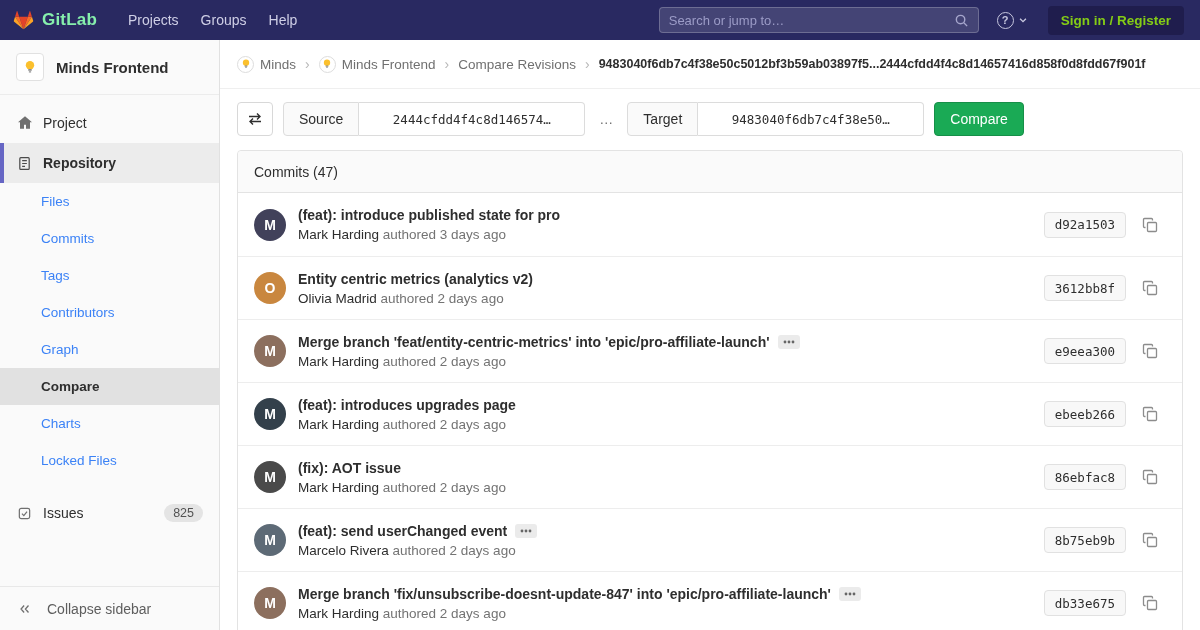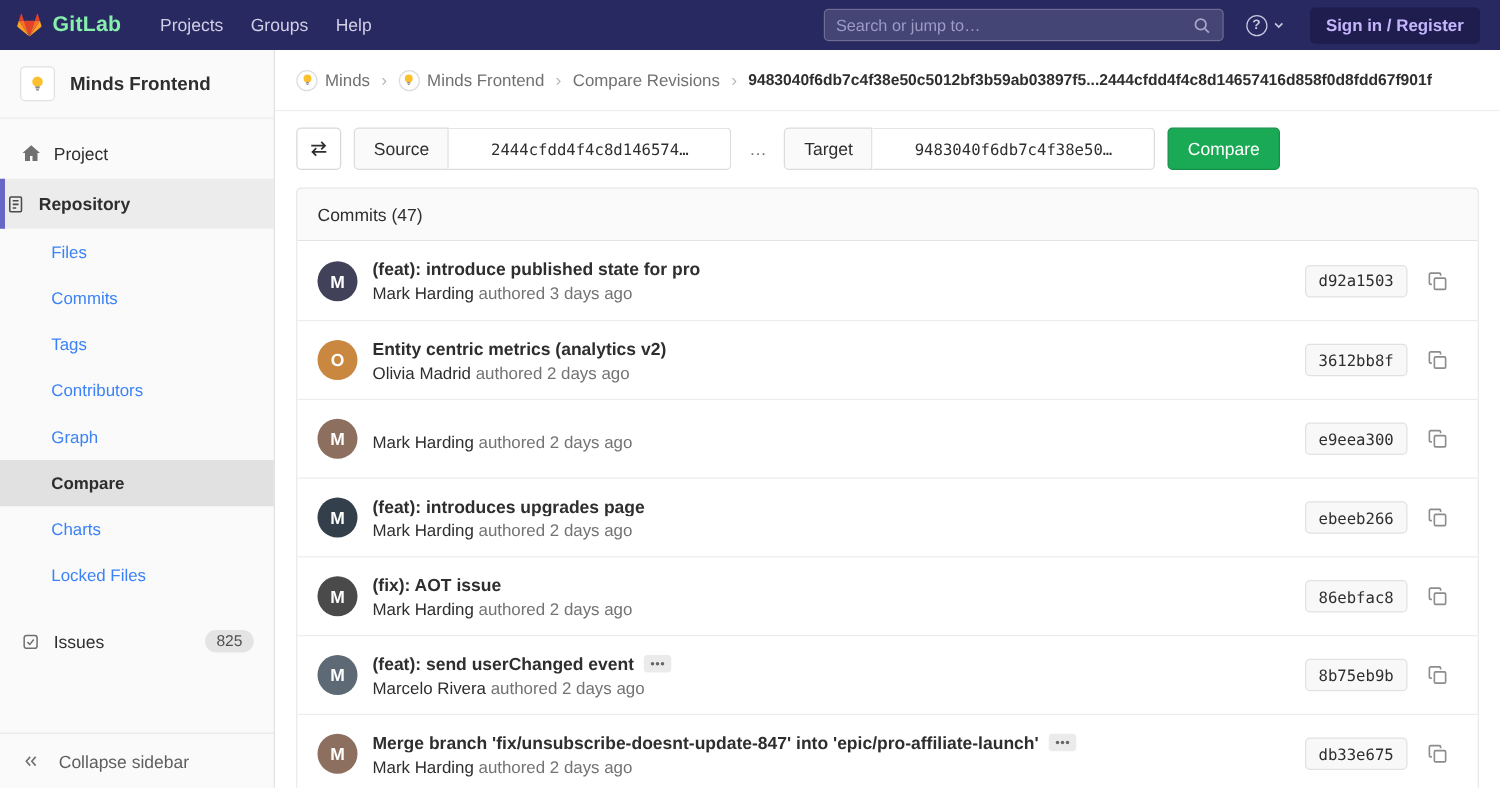--- a/index.html
+++ b/index.html
@@ -13,30 +13,30 @@
   .brand-text { color:#86efac; font-weight:bold; font-size:17px; letter-spacing:.2px; }
   .nav-links { display:flex; align-items:center; height:100%; }
   .nav-link { color:#cfcfe6; padding:0 11px; font-size:14px; line-height:40px; cursor:pointer; }
   .nav-spacer { flex:1; }
   .search-box { width:320px; height:26px; background:rgba(255,255,255,.13); border:1px solid rgba(255,255,255,.22); border-radius:4px; display:flex; align-items:center; padding:0 9px; margin-right:18px; }
   .search-box input { flex:1; background:transparent; border:none; outline:none; color:#e6e6f5; font-size:13px; font-family:inherit; }
   .search-box input::placeholder { color:#9c9cc7; }
   .search-icon { display:flex; }
   .help-wrap { display:flex; align-items:center; gap:4px; margin-right:20px; cursor:pointer; }
   .help-circle { width:17px; height:17px; border-radius:50%; border:1.5px solid #c6c6de; color:#c6c6de; font-size:11px; font-weight:bold; display:flex; align-items:center; justify-content:center; }
-  .signin-btn { background:#1f1d4d; color:#c4b5fd; font-weight:bold; font-size:13.5px; border:none; border-radius:4px; height:29px; padding:0 13px; cursor:pointer; font-family:inherit; }
+  .signin-btn { background:#1f1d4d; color:#84cc16; font-weight:bold; font-size:13.5px; border:none; border-radius:4px; height:29px; padding:0 13px; cursor:pointer; font-family:inherit; }
 
   
   .sidebar { position:fixed; top:40px; left:0; bottom:0; width:220px; background:#fafafa; border-right:1px solid #e1e1e1; display:flex; flex-direction:column; z-index:50; }
   .context-header { display:flex; align-items:center; gap:12px; padding:13px 16px; border-bottom:1px solid #ececec; margin-bottom:8px; cursor:pointer; }
   .project-avatar { width:28px; height:28px; border-radius:4px; border:1px solid #e1e1e1; background:#fff; display:flex; align-items:center; justify-content:center; flex:none; }
   .project-title { font-weight:bold; font-size:15px; color:#2e2e2e; }
   .sb-item { display:flex; align-items:center; gap:10px; height:40px; padding:0 16px; color:#2e2e2e; cursor:pointer; font-size:14px; }
   .sb-icon { width:17px; height:17px; display:flex; align-items:center; justify-content:center; flex:none; }
-  .sb-item.active-parent { background:#ececec; border-left:4px solid #6666c4; padding-left:0; font-weight:bold; }
+  .sb-item.active-parent { background:#ececec; border-left:4px solid #6666c4; padding-left:12px; font-weight:bold; }
   .sb-sub { display:flex; align-items:center; height:37px; padding:0 16px 0 41px; font-size:13.5px; color:#3b82f6; cursor:pointer; }
   .sb-sub.active { background:#e1e1e1; color:#2e2e2e; font-weight:bold; }
   .issues-row { margin-top:14px; }
   .issues-badge { margin-left:auto; background:#e4e4e4; color:#525252; border-radius:10px; padding:2px 9px; font-size:12.5px; }
   .collapse-row { margin-top:auto; display:flex; align-items:center; gap:14px; height:44px; padding:0 16px; border-top:1px solid #e8e8e8; color:#5e5e5e; cursor:pointer; font-size:14px; }
 
   
   .content { margin:40px 0 0 220px; height:590px; display:flex; flex-direction:column; overflow:hidden; }
   .breadcrumb-bar { display:flex; align-items:center; min-height:49px; padding:0 17px; border-bottom:1px solid #efefef; flex:none; }
   .crumb { display:flex; align-items:center; gap:6px; color:#707070; font-size:13.5px; cursor:pointer; }
@@ -251,20 +251,30 @@
           <button class="copy-btn">
             <svg width="16" height="16" viewBox="0 0 16 16">
               <rect x="5.5" y="5.5" width="9" height="9" rx="1" fill="none" stroke="#8c8c8c" stroke-width="1.3"></rect>
               <path d="M3.5 10.5h-1a1 1 0 0 1-1-1v-7a1 1 0 0 1 1-1h7a1 1 0 0 1 1 1v1" fill="none" stroke="#8c8c8c" stroke-width="1.3"></path>
             </svg>
           </button>
         </div>
         <div class="commit-row">
           <a class="commit-avatar" style="background: rgb(140, 111, 94);">M</a>
           <div class="commit-main">
+            <div class="title-line">
+              <a class="commit-title">Merge branch 'feat/entity-centric-metrics' into 'epic/pro-affiliate-launch'</a>
+              <button class="expander-btn">
+                <svg width="12" height="4" viewBox="0 0 12 4">
+                  <circle cx="2" cy="2" r="1.4" fill="#666"></circle>
+                  <circle cx="6" cy="2" r="1.4" fill="#666"></circle>
+                  <circle cx="10" cy="2" r="1.4" fill="#666"></circle>
+                </svg>
+              </button>
+            </div>
             <div class="meta-line"><a class="author-link">Mark Harding</a> <span>authored 2 days ago</span></div>
           </div>
           <a class="sha-box">e9eea300</a>
           <button class="copy-btn">
             <svg width="16" height="16" viewBox="0 0 16 16">
               <rect x="5.5" y="5.5" width="9" height="9" rx="1" fill="none" stroke="#8c8c8c" stroke-width="1.3"></rect>
               <path d="M3.5 10.5h-1a1 1 0 0 1-1-1v-7a1 1 0 0 1 1-1h7a1 1 0 0 1 1 1v1" fill="none" stroke="#8c8c8c" stroke-width="1.3"></path>
             </svg>
           </button>
         </div>

